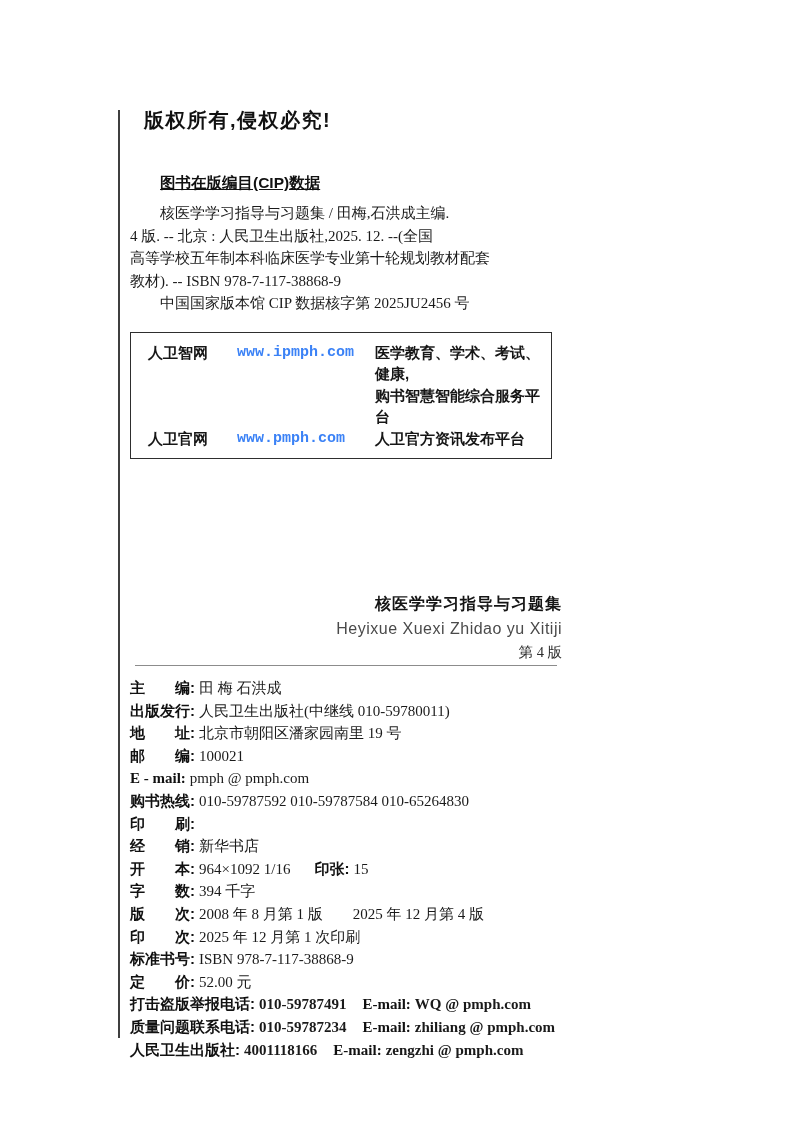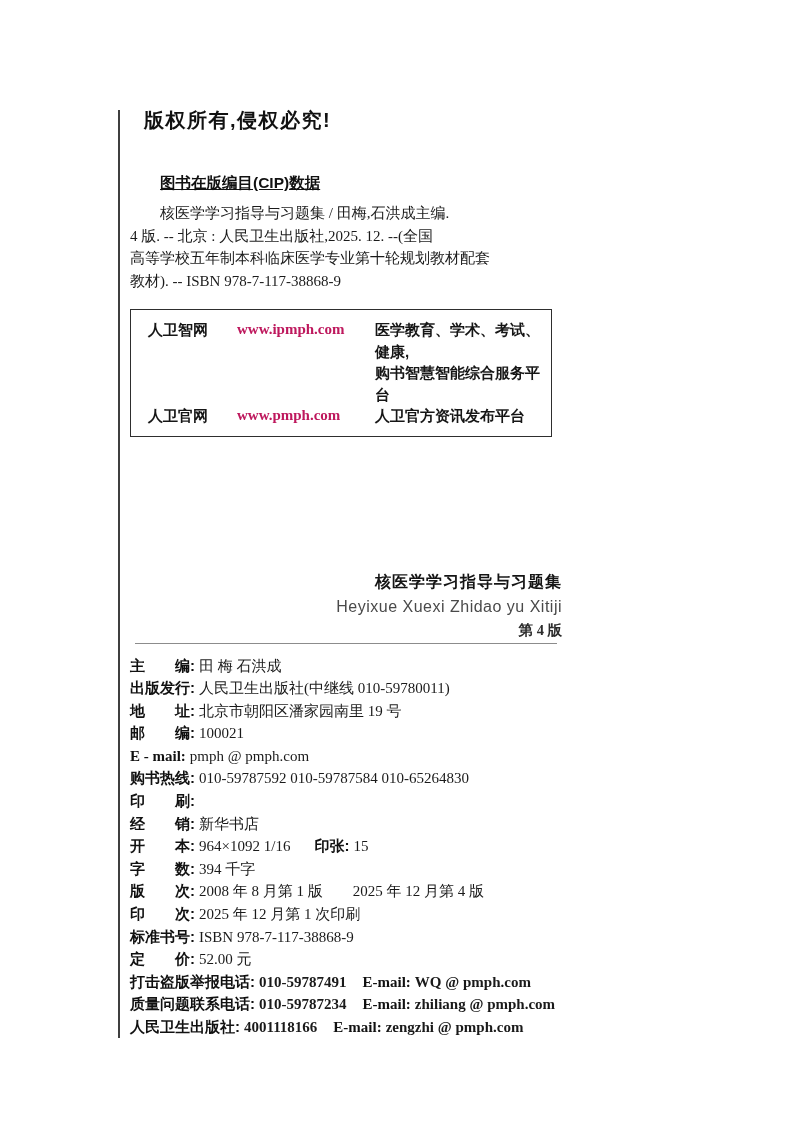--- a/index.html
+++ b/index.html
@@ -27,33 +27,33 @@
   .cip-line.indent{padding-left:30px;}
 
   .pbox{
     margin-top:17px;width:403px;
     border:1.5px solid #2e2e2e;
     padding:9px 0 9px 17px;
     font-weight:bold;font-size:15px;line-height:21.5px;
   }
   .pbox-row{display:grid;grid-template-columns:77px 126px auto;column-gap:12px;}
   .pbox .pname,.pbox .pdesc{font-family:"Liberation Sans","DejaVu Sans",sans-serif;color:#161616;}
-  .pbox .purl{font-family:Liberation Serif, serif;color:#be185d;}
+  .pbox .purl{font-family:Liberation Mono, monospace;color:#3b82f6;}
   .pdesc-l2:empty{display:none;}
 
   .title-block{margin-top:132px;text-align:right;}
   .book-title{
     font-family:"Liberation Sans","DejaVu Sans",sans-serif;
     font-weight:bold;font-size:16px;line-height:25px;color:#141414;letter-spacing:1px;
   }
   .book-pinyin{
     font-family:"Liberation Sans","DejaVu Sans",sans-serif;
     font-size:16px;line-height:25px;color:#4a4a4a;letter-spacing:.5px;
   }
-  .book-edition{font-size:14.5px;line-height:22px;color:#2c2c2c;font-weight:bold;}
+  .book-edition{font-size:14.5px;line-height:22px;color:#2c2c2c;}
 
   .hrule{margin-top:2px;width:422px;border:none;border-top:1.2px solid #8c8c8c;height:0;}
 
   .colophon{margin-top:11px;font-size:15px;line-height:22.6px;}
   .row{white-space:nowrap;}
   .lbl{
     font-family:"Liberation Sans","DejaVu Sans",sans-serif;
     font-weight:bold;color:#111;
   }
   .lbl.serif-lbl{font-family:"Liberation Serif","DejaVu Serif",serif;}
@@ -76,20 +76,21 @@
 
   <div class="notice">版权所有,侵权必究!</div>
 
   <div class="cip-heading">图书在版编目(CIP)数据</div>
 
   <div class="cip-lines">
     <div class="cip-line indent">核医学学习指导与习题集 / 田梅,石洪成主编.</div>
     <div class="cip-line">4 版. -- 北京 : 人民卫生出版社,2025. 12. --(全国</div>
     <div class="cip-line">高等学校五年制本科临床医学专业第十轮规划教材配套</div>
     <div class="cip-line">教材). -- ISBN 978-7-117-38868-9</div>
+    <div class="cip-line indent">中国国家版本馆 CIP 数据核字第 2025JU2456 号</div>
   </div>
 
   <div class="pbox">
     <div class="pbox-row">
       <span class="pname">人卫智网</span>
       <span class="purl">www.ipmph.com</span>
       <span class="pdesc">
         <span>医学教育、学术、考试、健康,</span>
         <span class="pdesc-l2" style="display:block">购书智慧智能综合服务平台</span>
       </span>

